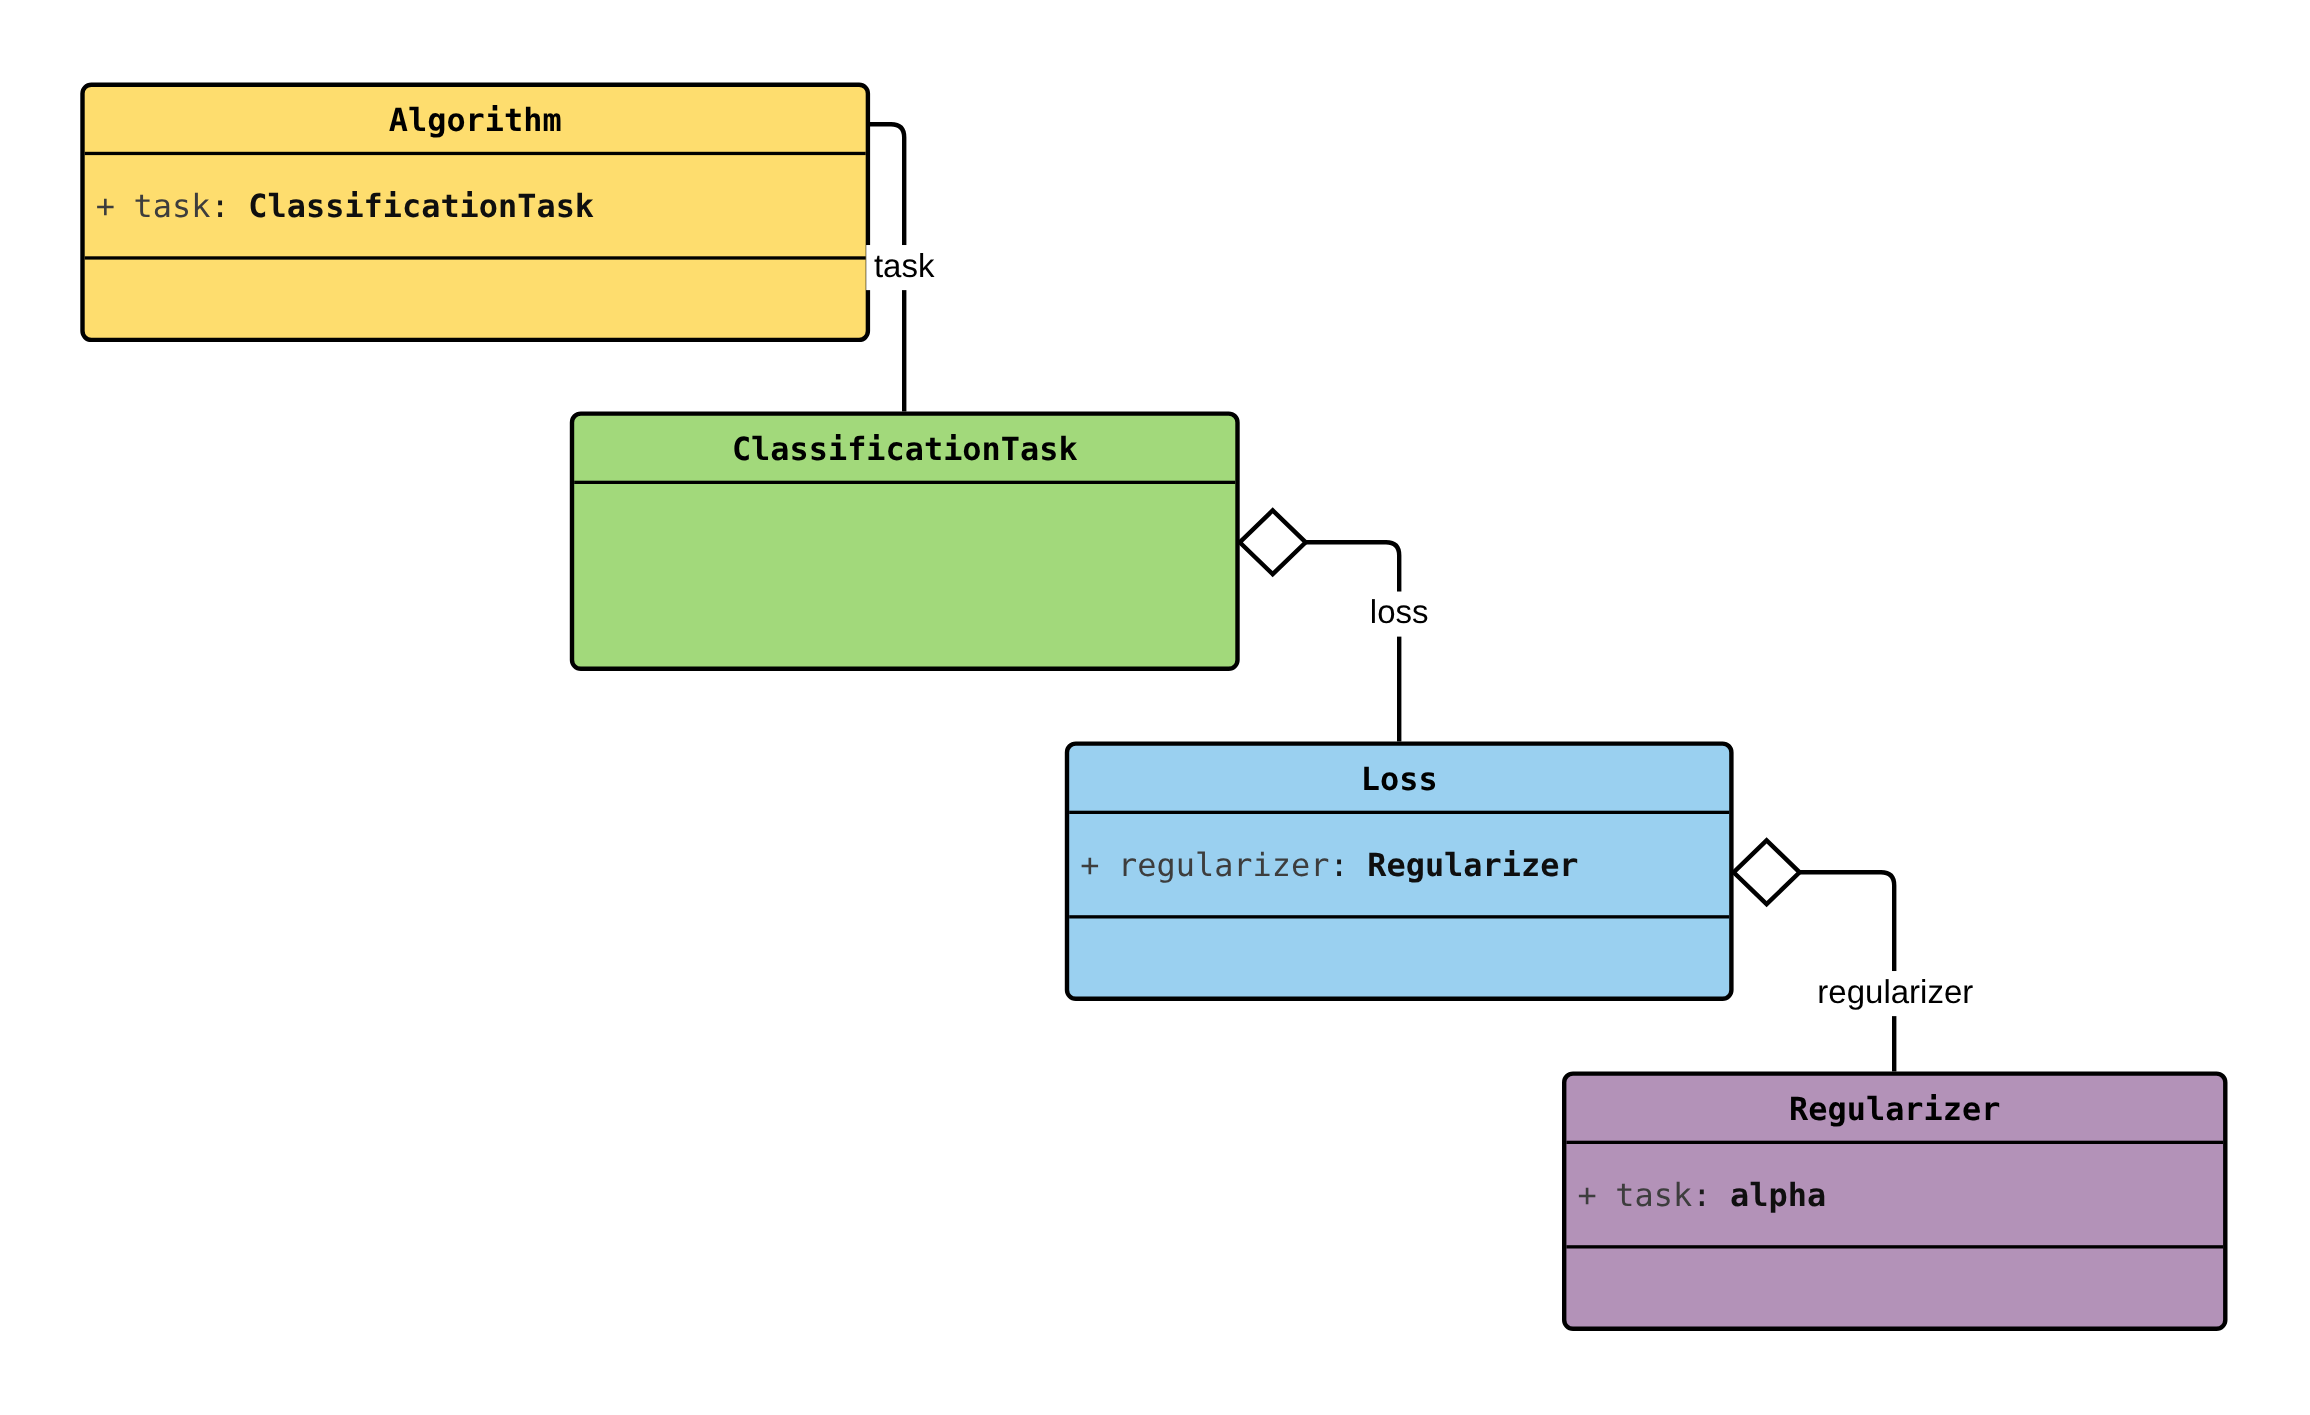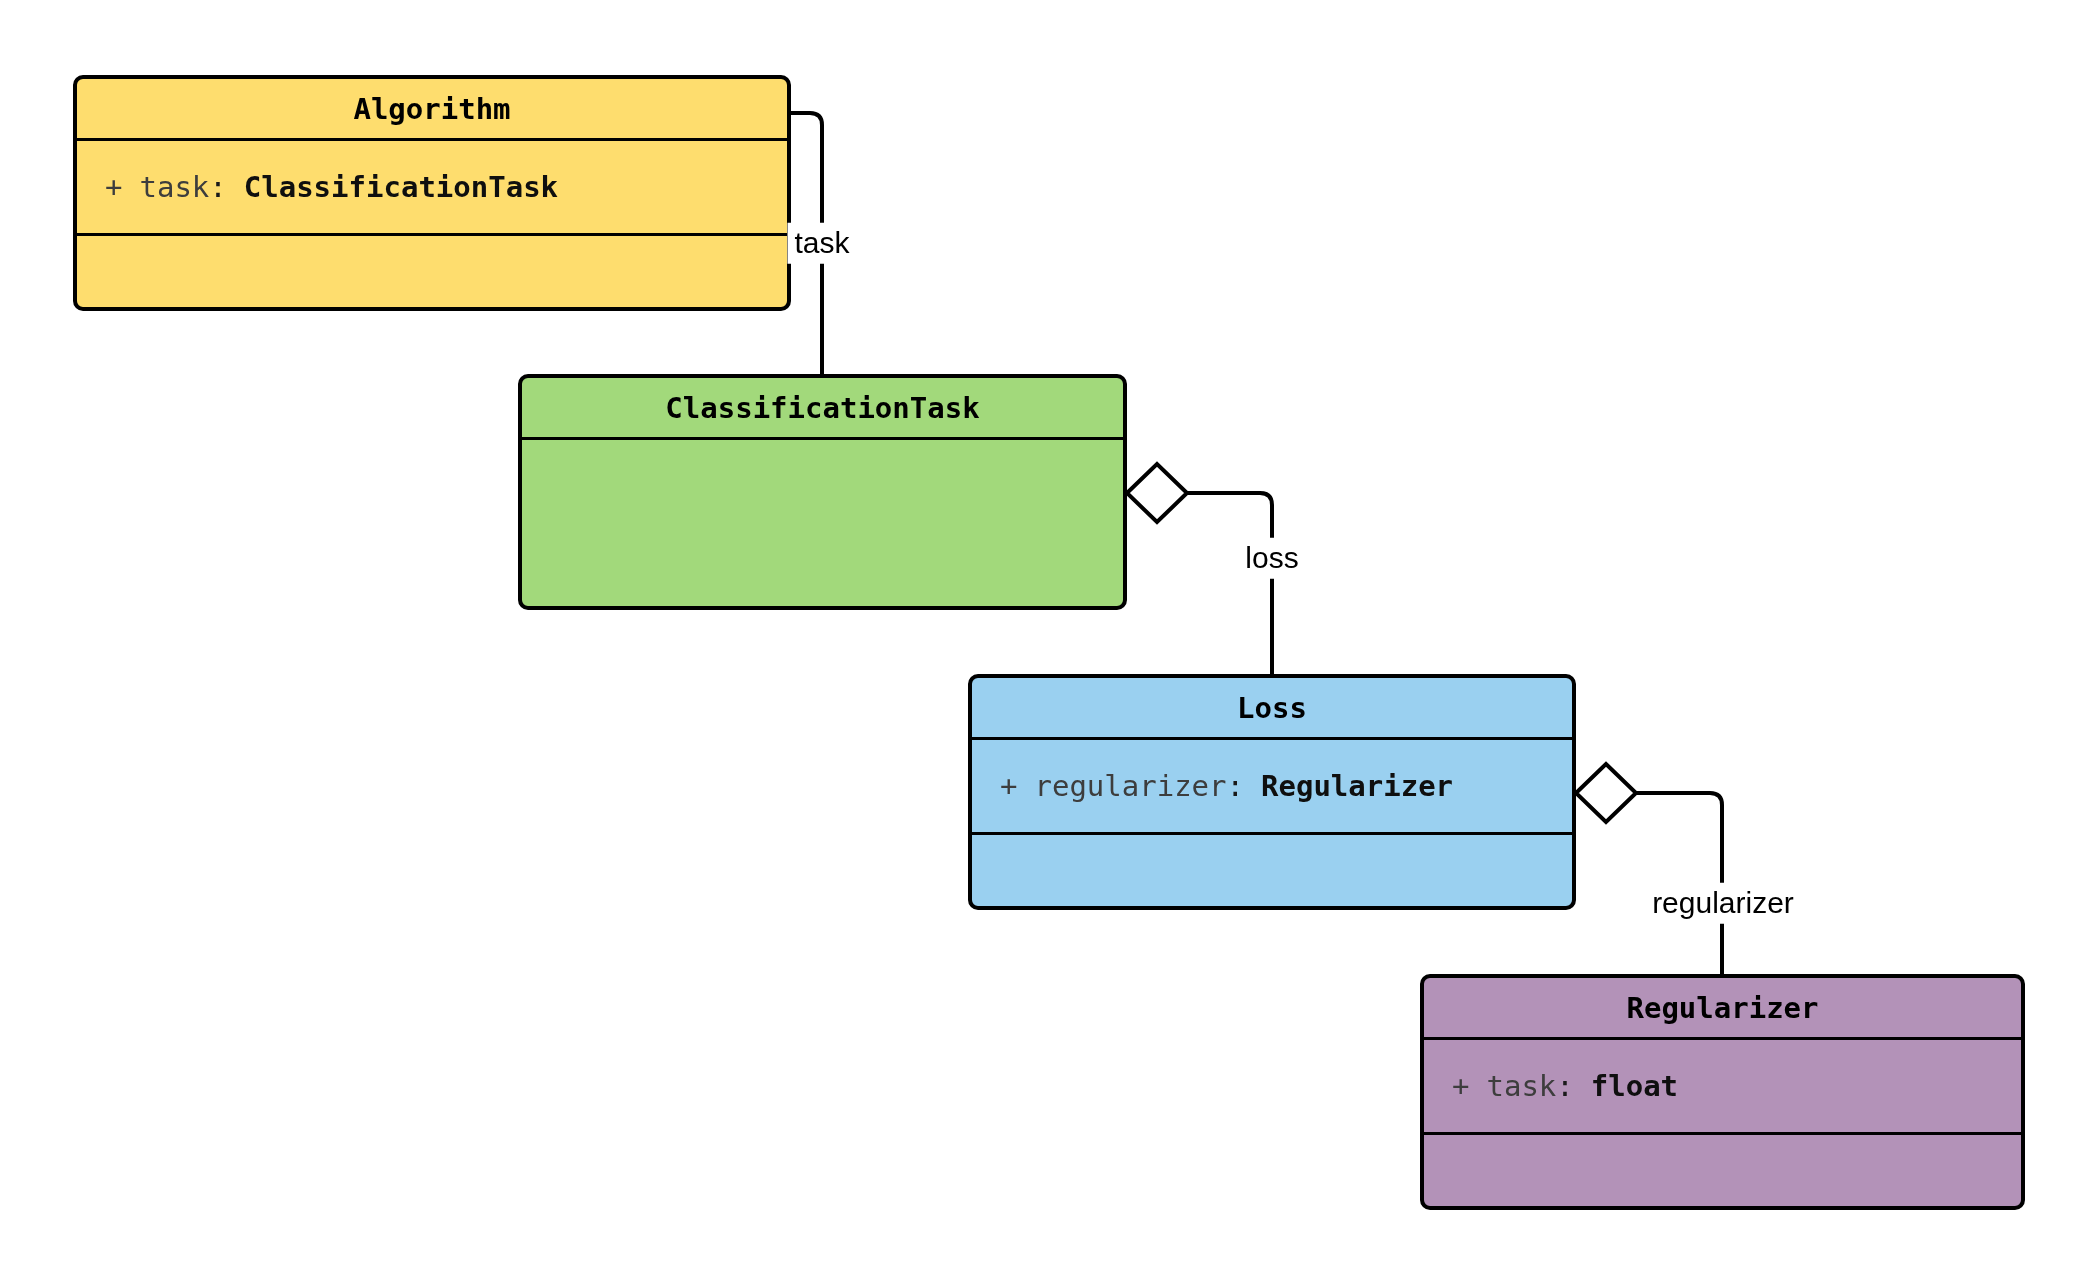--- a/index.html
+++ b/index.html
@@ -42,21 +42,21 @@
     justify-content: center;
     font-weight: bold;
     font-size: 29px;
     color: #000000;
     border-bottom: 3px solid #000000;
   }
   .compartment.attrs {
     height: 95px;
     display: flex;
     align-items: center;
-    padding-left: 28px;
+    padding-left: 10px;
     font-size: 29px;
     border-bottom: 3px solid #000000;
   }
   .compartment.methods {
     flex: 1;
   }
   .attr-row {
     white-space: nowrap;
   }
   .attr-vis {
@@ -124,21 +124,21 @@
         <span class="attr-vis">+</span><span class="attr-name">regularizer</span><span class="attr-colon">:</span><span class="attr-type">Regularizer</span>
       </div>
     </div>
     <div class="compartment methods"></div>
   </div>
 
   <div class="uml-class" style="left: 1420px; top: 974px; width: 605px; background-color: rgb(179, 146, 184);">
     <div class="compartment title">Regularizer</div>
     <div class="compartment attrs">
       <div class="attr-row">
-        <span class="attr-vis">+</span><span class="attr-name">task</span><span class="attr-colon">:</span><span class="attr-type">float</span>
+        <span class="attr-vis">+</span><span class="attr-name">task</span><span class="attr-colon">:</span><span class="attr-type">alpha</span>
       </div>
     </div>
     <div class="compartment methods"></div>
   </div>
 
   <div class="edge-label" style="left:822px; top:243px">task</div>
   <div class="edge-label" style="left:1272px; top:558px">loss</div>
   <div class="edge-label" style="left:1723px; top:903px">regularizer</div>
 
 </div>

